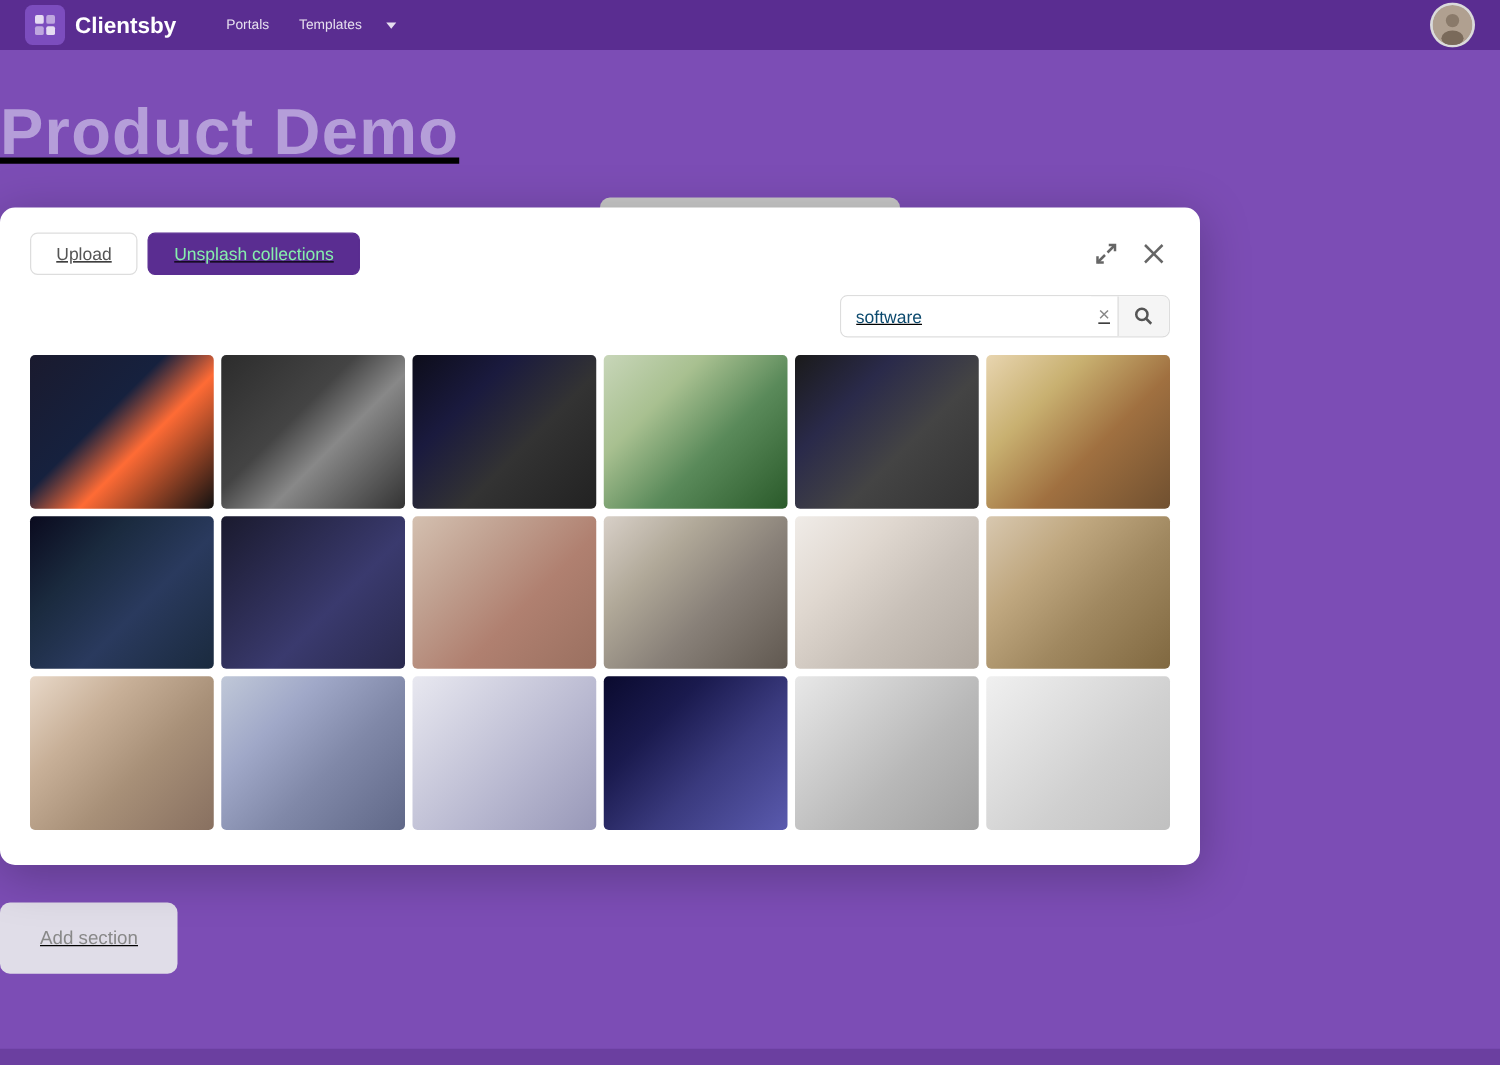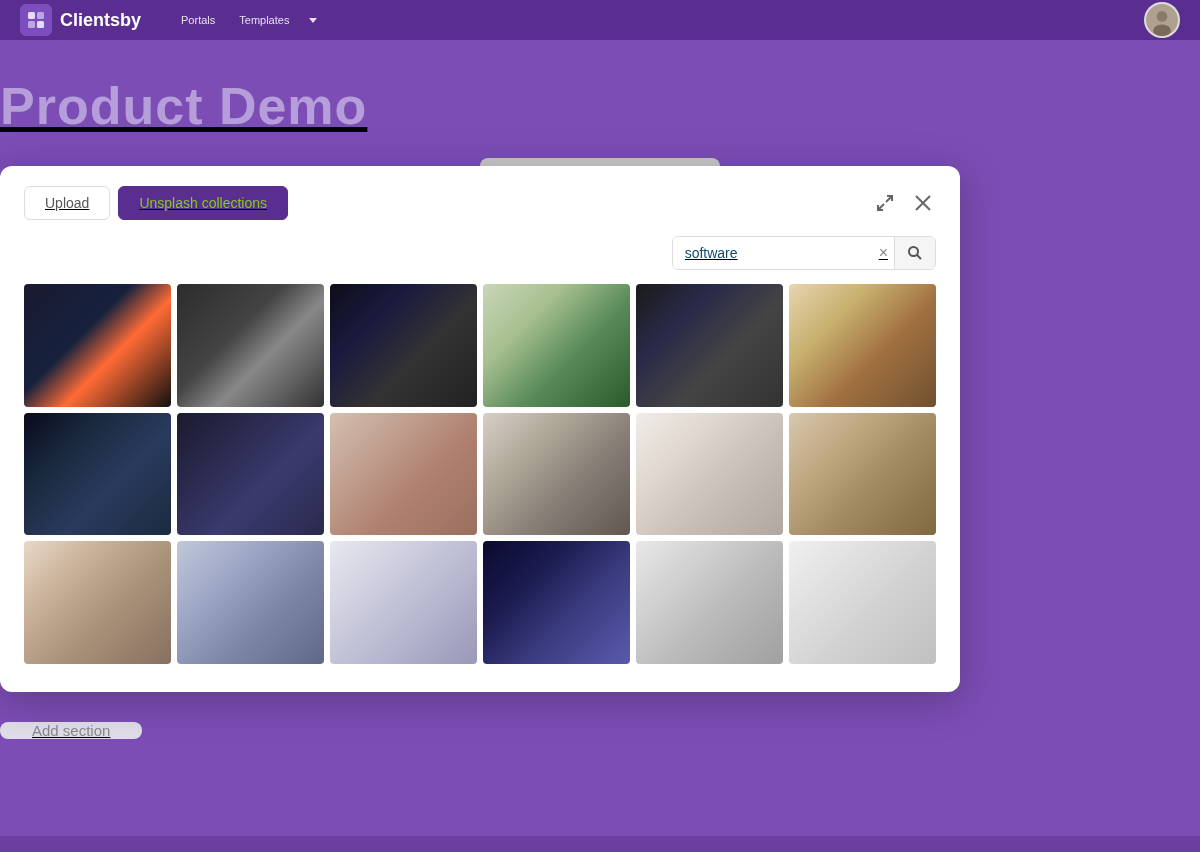--- a/index.html
+++ b/index.html
@@ -142,21 +142,21 @@
       padding: 8px 20px;
       border-radius: 6px;
       border: 1px solid #ddd;
       cursor: pointer;
       font-size: 14px;
       background: white;
       color: #555;
     }
     .tab-btn.active {
       background: #5a2d91;
-      color: #84cc16;
+      color: #86efac;
       border-color: #5a2d91;
     }
     .modal-actions {
       display: flex;
       align-items: center;
       gap: 12px;
     }
     .modal-icon-btn {
       background: none;
       border: none;
@@ -245,21 +245,21 @@
     .img-17 { background: linear-gradient(135deg, #e8e8e8 0%, #d0d0d0 30%, #b8b8b8 60%, #a0a0a0 100%); }
     .img-18 { background: linear-gradient(135deg, #f0f0f0 0%, #e0e0e0 30%, #d0d0d0 60%, #c0c0c0 100%); }
 
     
     .bottom-btn {
       margin-top: 30px;
       background: #e0dde8;
       color: #888;
       border: none;
       border-radius: 8px;
-      padding: 0 32px;
+      padding: 20px 32px;
       font-size: 15px;
       cursor: pointer;
     }
   </style>
 </head>
 <body>
 
 <nav class="navbar">
   <div class="navbar-brand">
     <div class="brand-logo">

